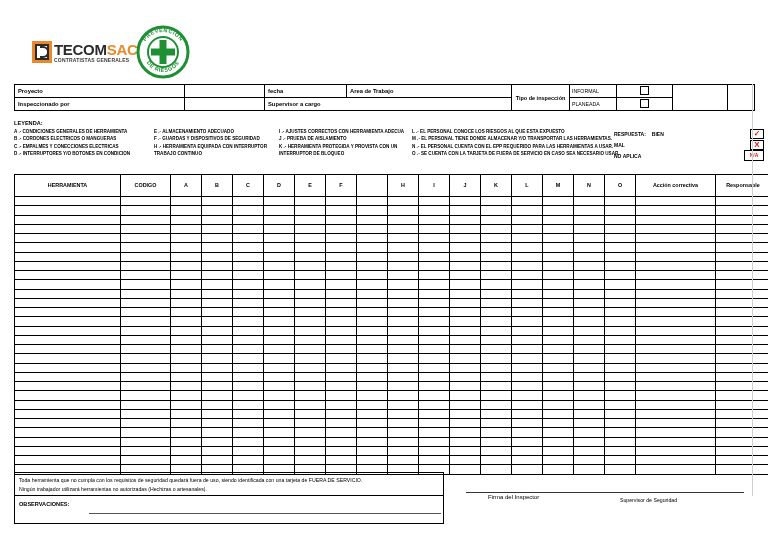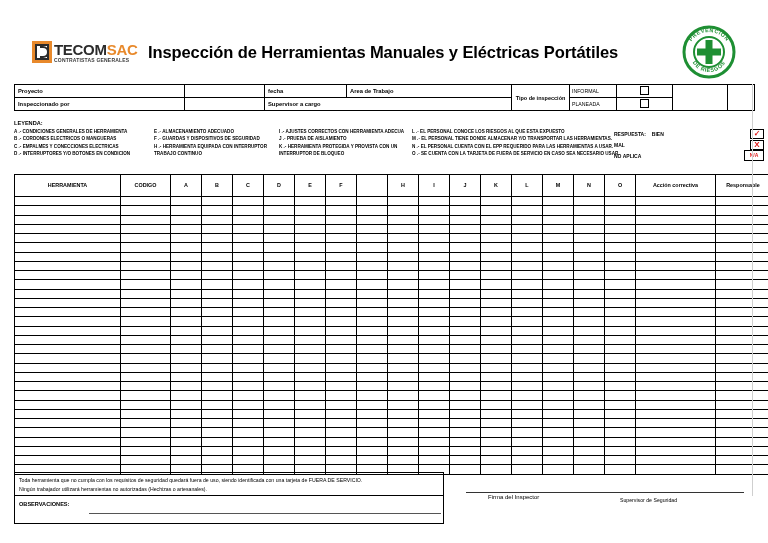--- a/index.html
+++ b/index.html
@@ -239,23 +239,20 @@
         <div class="lm-orange"></div>
         <div class="lm-inner"></div>
         <div class="lm-c"></div>
       </div>
       <div class="logo-text">
         <div class="logo-word"><span class="tecom">TECOM</span><span class="sac">SAC</span></div>
         <div class="logo-sub">CONTRATISTAS GENERALES</div>
       </div>
     </div>
 
-    <div class="title-block">
-      <div class="doc-title">Inspección de Herramientas Manuales y Eléctricas Portátiles</div>
-    </div>
 
     <div class="seal">
       <svg width="62" height="58" viewBox="0 0 62 58">
         <defs>
           <path id="arcTop" d="M 10,30 A 21,21 0 0 1 52,30" fill="none"></path>
           <path id="arcBot" d="M 12,30 A 19,19 0 0 0 50,30" fill="none"></path>
         </defs>
         <circle cx="31" cy="29" r="25" fill="none" stroke="#1E8F33" stroke-width="3"></circle>
         <circle cx="31" cy="29" r="15" fill="none" stroke="#1E8F33" stroke-width="2"></circle>
         <path d="M 27.5,17 h 7 v 8.5 h 8.5 v 7 h -8.5 v 8.5 h -7 v -8.5 h -8.5 v -7 h 8.5 z" fill="#1E8F33"></path>

